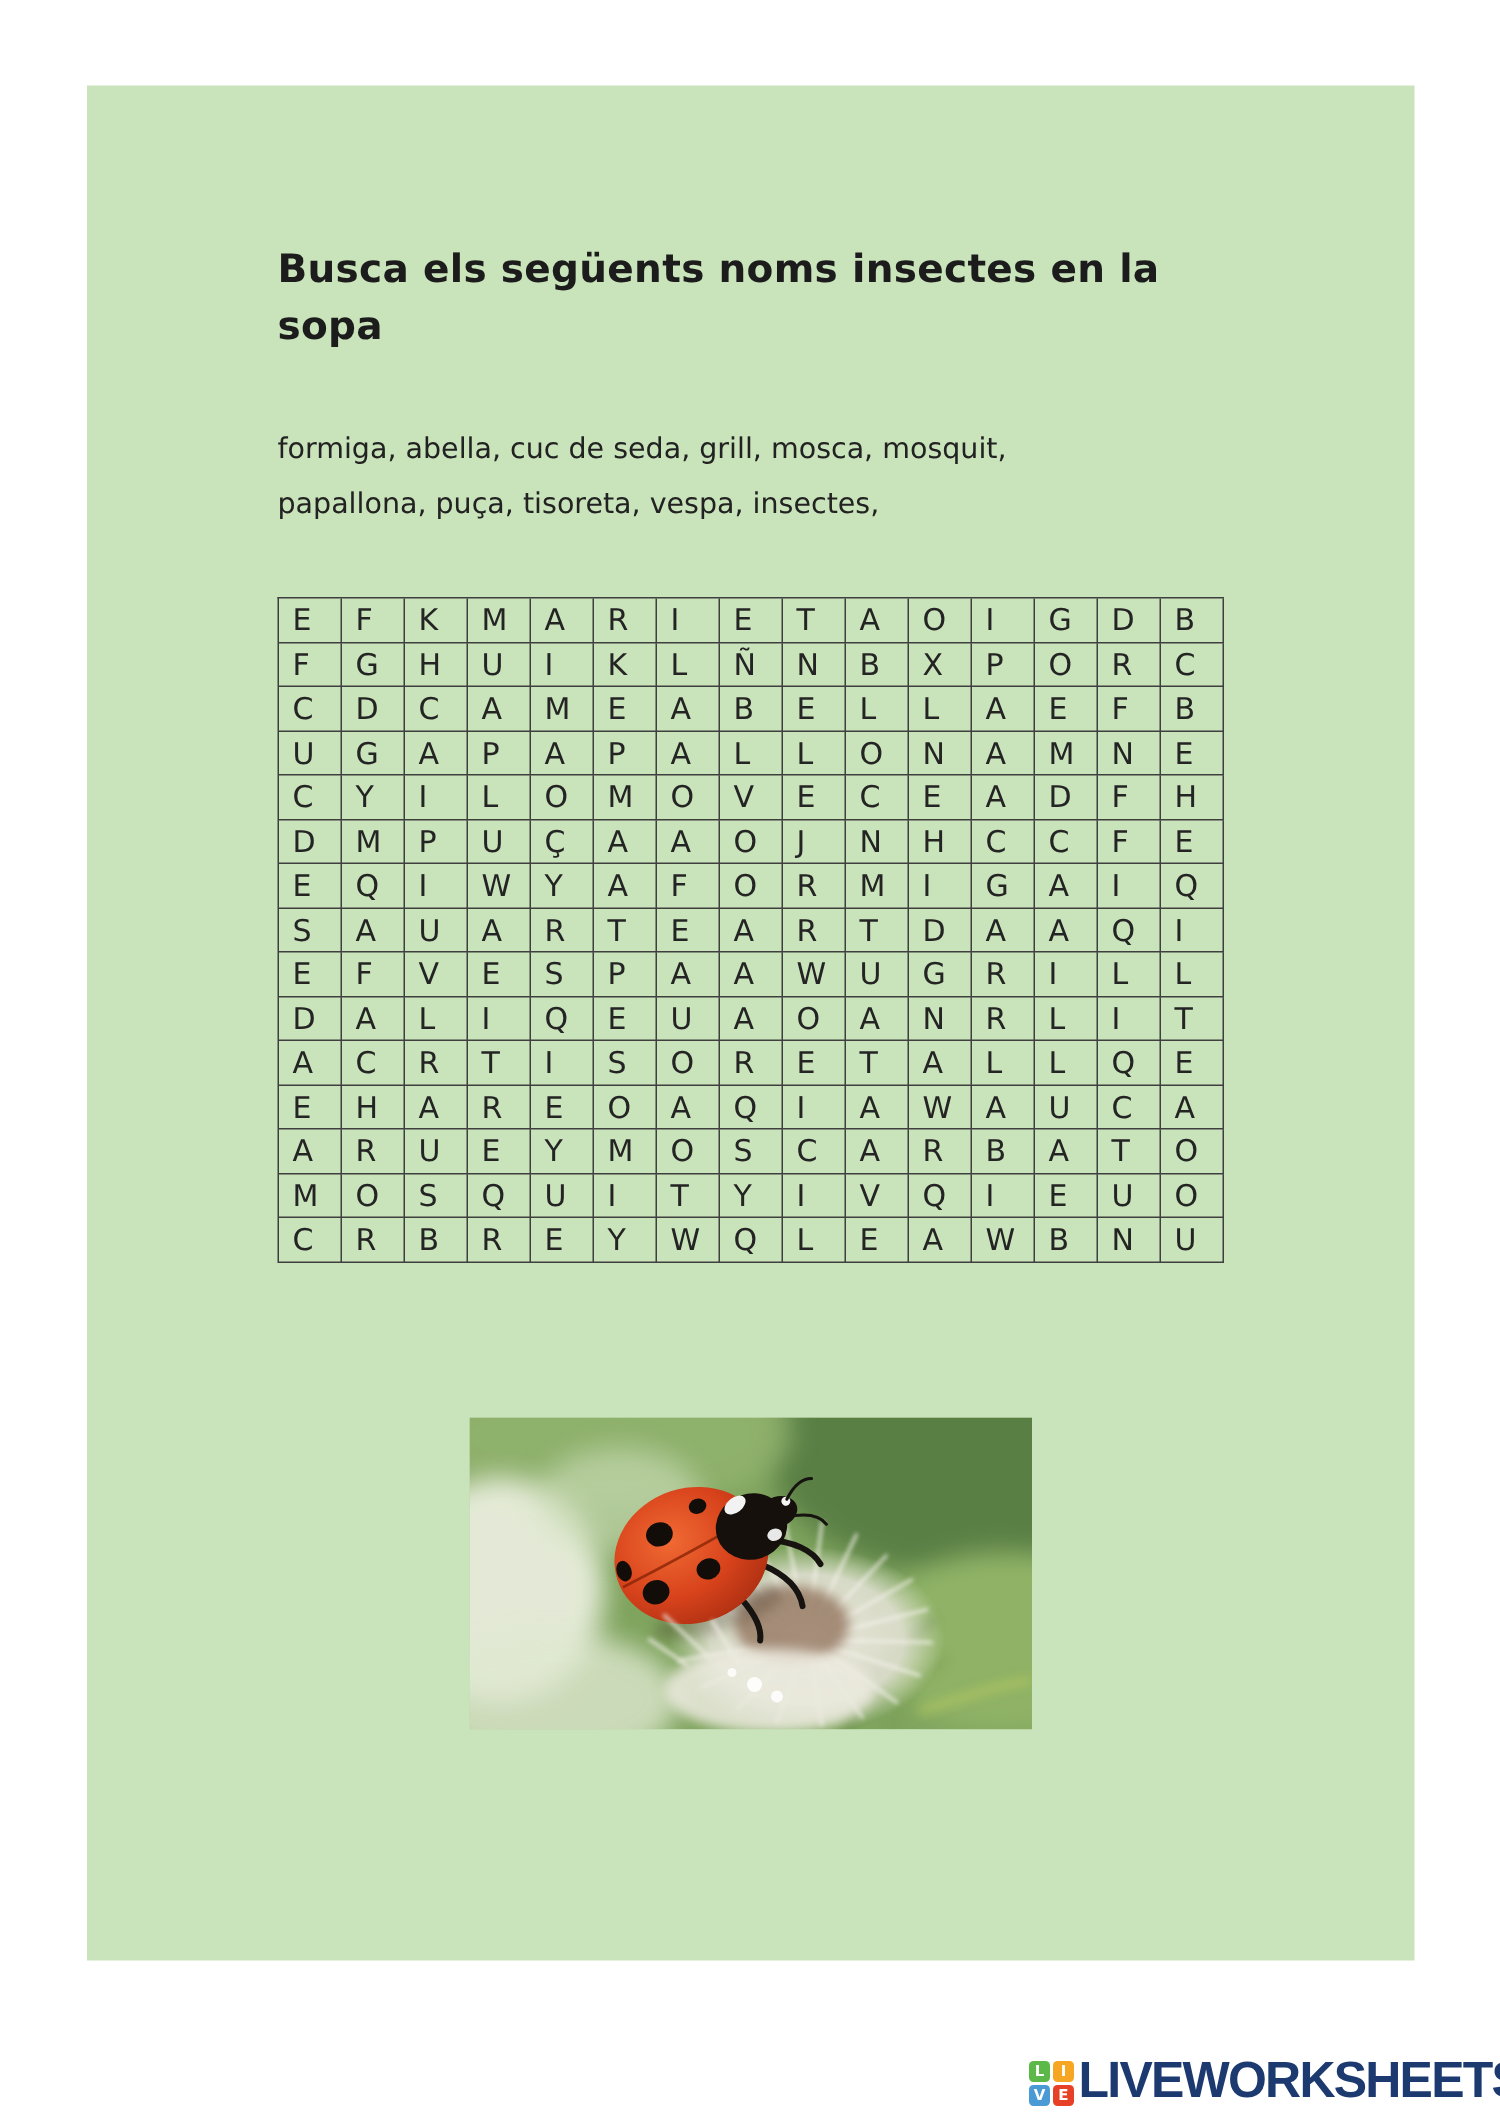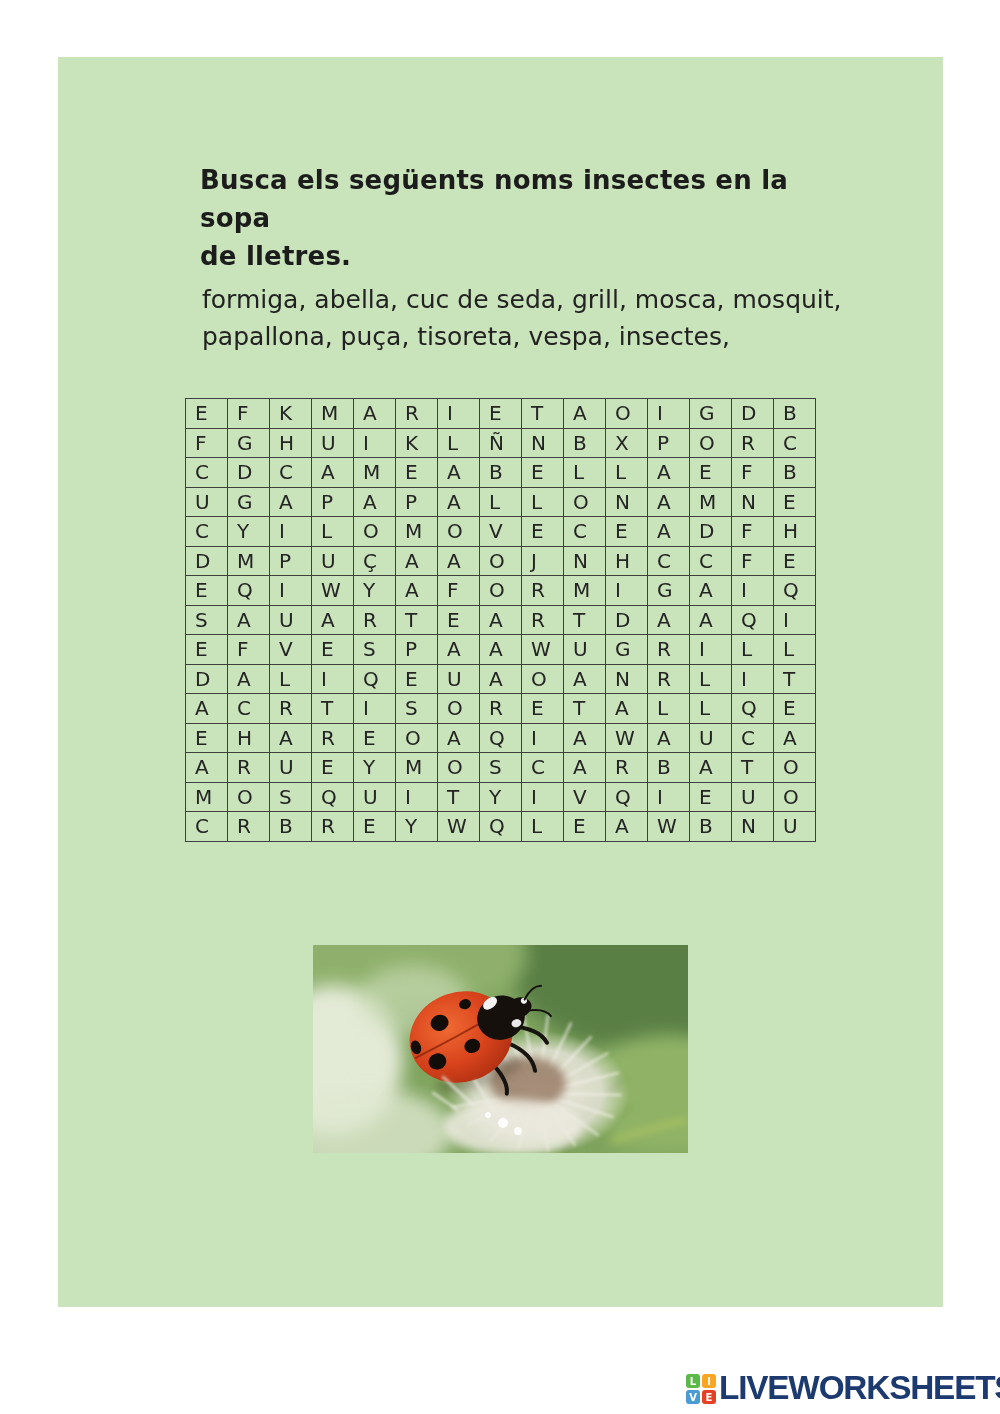--- a/index.html
+++ b/index.html
@@ -4,27 +4,27 @@
 <style>
   html,body{margin:0;padding:0;}
   body{
     width:1000px;height:1414px;position:relative;background:#ffffff;
     font-family:"DejaVu Sans","Liberation Sans",sans-serif;overflow:hidden;
   }
   .panel{
     position:absolute;left:58px;top:57px;width:885px;height:1250px;
   }
   .title{
-    position:absolute;left:142px;top:104px;width:640px;
+    position:absolute;left:127px;top:104px;width:640px;
     font-size:26px;font-weight:bold;line-height:38px;color:#1c1c1c;
     letter-spacing:.2px;
   }
   .wordlist{
-    position:absolute;left:144px;top:224px;width:680px;
-    font-size:25px;font-weight:normal;line-height:37px;color:#222222;
+    position:absolute;left:127px;top:224px;width:680px;
+    font-size:19px;font-weight:normal;line-height:37px;color:#222222;
   }
   .wordgrid{
     position:absolute;left:127px;top:341px;
     display:grid;grid-template-columns:repeat(15,42px);grid-auto-rows:29.5px;
     border-top:1px solid #3f3f3f;border-left:1px solid #3f3f3f;
   }
   .wordgrid .cell{
     border-right:1px solid #3f3f3f;border-bottom:1px solid #3f3f3f;
     display:flex;align-items:center;justify-content:flex-start;
     padding-left:9px;box-sizing:border-box;
@@ -55,21 +55,20 @@
     white-space:nowrap;
   }
 </style>
 </head>
 <body>
 
 <div class="panel" style="background: rgb(201, 227, 186);">
 
   <div class="title">
     <div>Busca els següents noms insectes en la sopa</div>
-    <div>de lletres.</div>
   </div>
 
   <div class="wordlist">
     <div>formiga, abella, cuc de seda, grill, mosca, mosquit,</div>
     <div>papallona, puça, tisoreta, vespa, insectes,</div>
   </div>
 
   <div class="wordgrid">
       <div class="cell">E</div>
       <div class="cell">F</div>

